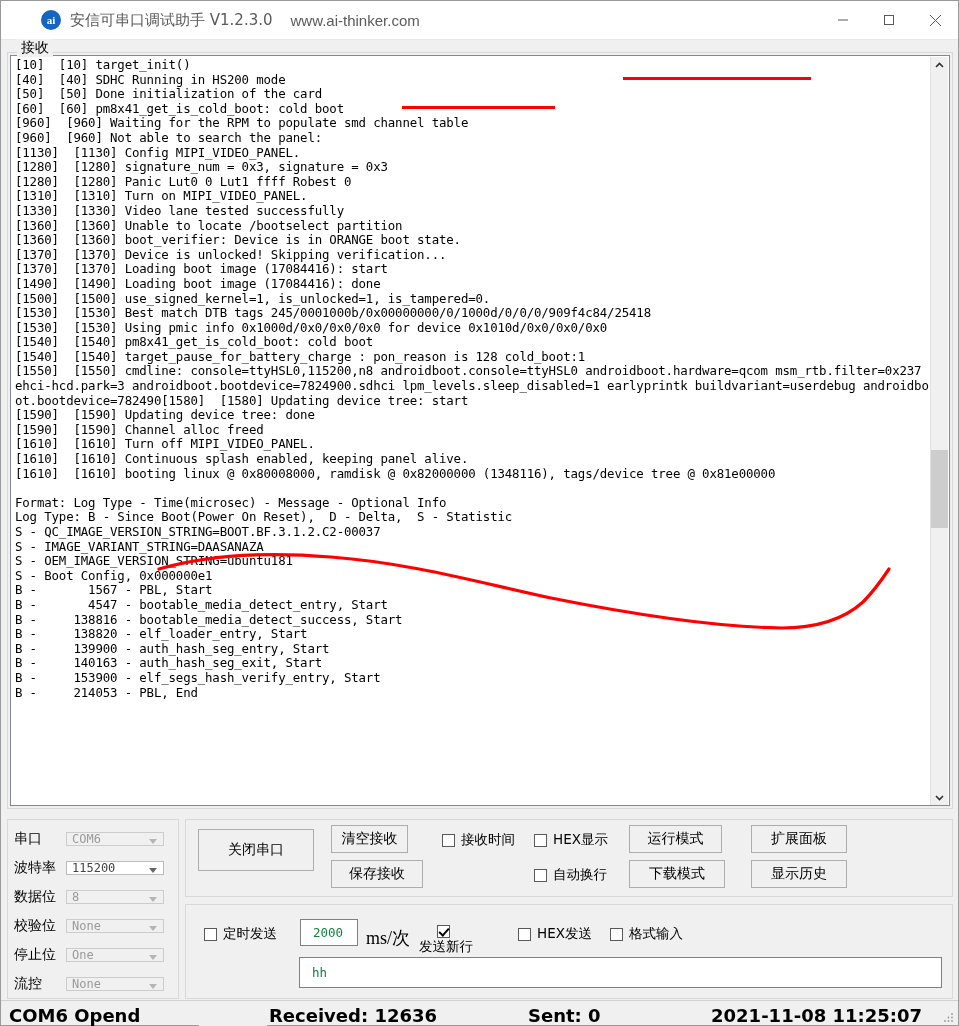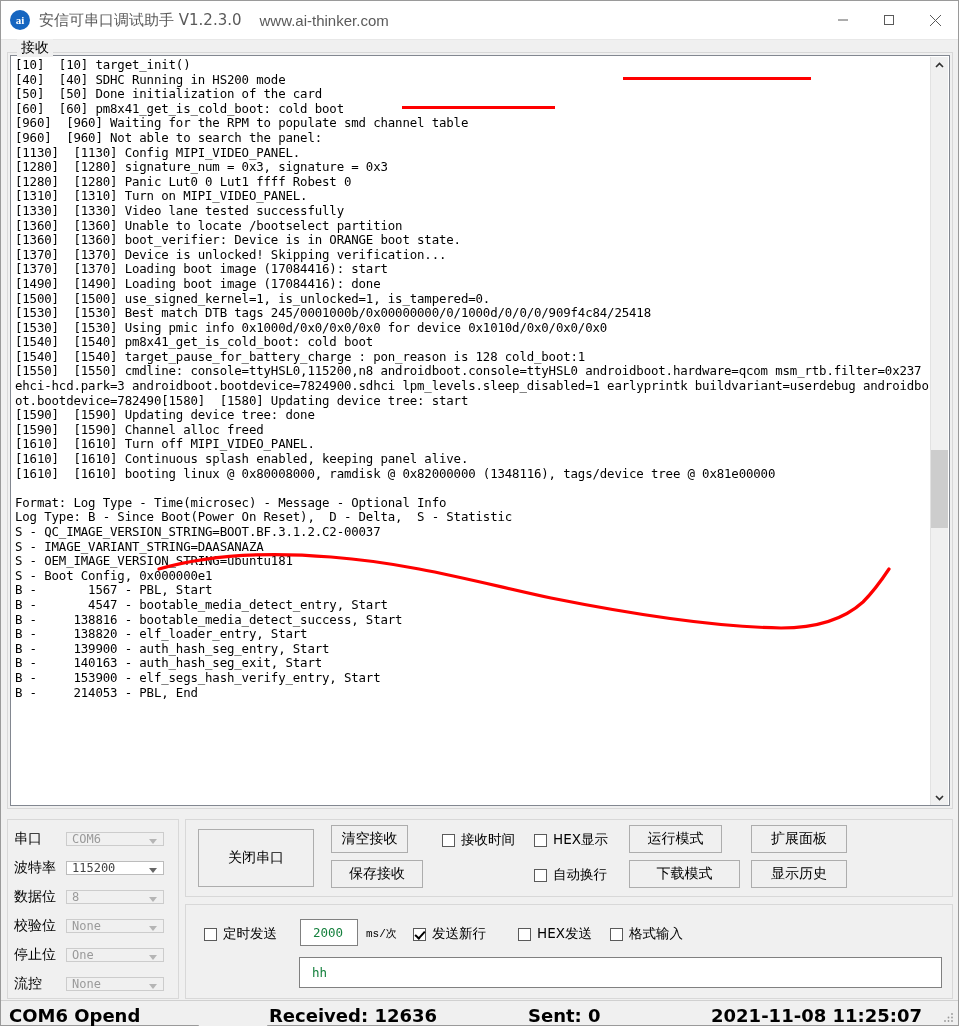--- a/index.html
+++ b/index.html
@@ -9,21 +9,21 @@
     font-family:"Liberation Sans","DejaVu Sans",sans-serif;
     font-size:12px;
     color:#000;
     overflow:hidden;
   }
   .app{position:relative;width:959px;height:1026px;background:#f0f0f0;box-sizing:border-box;
        border:1px solid #9a9a9a;}
 
   
   .titlebar{height:38px;background:#ffffff;display:flex;align-items:center;position:relative;
-            border-bottom:1px solid #e8e8e8;}
+            border-bottom:1px solid #e8e8e8;padding-left:31px;}
   .app-icon{width:20px;height:20px;border-radius:50%;background:#1565c0;margin-left:9px;
             display:flex;align-items:center;justify-content:center;color:#fff;font-size:11px;
             font-weight:bold;font-family:"Liberation Serif",serif;line-height:1;}
   .title-text{margin-left:9px;font-size:15px;color:#5a5a5a;font-family:"DejaVu Sans",sans-serif;}
   .title-url{margin-left:18px;font-size:15px;color:#5a5a5a;font-family:"Liberation Sans",sans-serif;}
   .wincontrols{position:absolute;right:0;top:0;height:38px;display:flex;}
   .wbtn{width:46px;height:38px;display:flex;align-items:center;justify-content:center;
         color:#5a5a5a;font-size:15px;}
 
   
@@ -246,58 +246,58 @@
     <div class="srow">
       <div class="slabel">流控</div>
       <div class="combo">
         <span class="cval">None</span>
         <span class="caret"></span>
       </div>
     </div>
   </div>
 
   <div class="ctrl-group">
-    <div class="btn" style="position:absolute;left:12px;top:9px;width:116px;height:58px;">关闭串口</div>
+    <div class="btn" style="position:absolute;left:12px;top:9px;width:116px;height:42px;">关闭串口</div>
 
     <div class="btn" style="position:absolute;left:145px;top:5px;width:77px;height:28px;">清空接收</div>
     <div class="btn" style="position:absolute;left:145px;top:40px;width:92px;height:28px;">保存接收</div>
 
     <div class="cbx" style="left:256px;top:11px;">
       <span class="box"></span>
       <span class="lbl">接收时间</span>
     </div>
     <div class="cbx" style="left:348px;top:11px;">
       <span class="box"></span>
       <span class="lbl mono">HEX显示</span>
     </div>
     <div class="cbx" style="left:348px;top:46px;">
       <span class="box"></span>
       <span class="lbl">自动换行</span>
     </div>
 
     <div class="btn" style="position:absolute;left:443px;top:5px;width:93px;height:28px;">运行模式</div>
-    <div class="btn" style="position:absolute;left:443px;top:40px;width:111px;height:28px;">下载模式</div>
+    <div class="btn" style="position:absolute;left:443px;top:40px;width:96px;height:28px;">下载模式</div>
 
     <div class="btn" style="position:absolute;left:565px;top:5px;width:96px;height:28px;">扩展面板</div>
     <div class="btn" style="position:absolute;left:565px;top:40px;width:96px;height:28px;">显示历史</div>
   </div>
 
   <div class="send-group">
     <div class="cbx" style="left:18px;top:20px;">
       <span class="box"></span>
       <span class="lbl">定时发送</span>
     </div>
 
     <div class="txtin" style="position:absolute;left:114px;top:14px;width:58px;height:27px;">
       <span>2000</span>
     </div>
 
-    <div style="position:absolute;left:180px;top:21px;font-size:11px;font-family:Liberation Mono, monospace;">ms/次</div>
-
-    <div class="cbx checked" style="left:227px;top:20px;">
+    <div style="position:absolute;left:180px;top:21px;font-size:18px;font-family:Liberation Serif, serif;">ms/次</div>
+
+    <div class="cbx checked" style="left:227px;top:20px;flex-direction:column;">
       <span class="box"></span>
       <span class="lbl">发送新行</span>
     </div>
     <div class="cbx" style="left:332px;top:20px;">
       <span class="box"></span>
       <span class="lbl mono">HEX发送</span>
     </div>
     <div class="cbx" style="left:424px;top:20px;">
       <span class="box"></span>
       <span class="lbl">格式输入</span>

